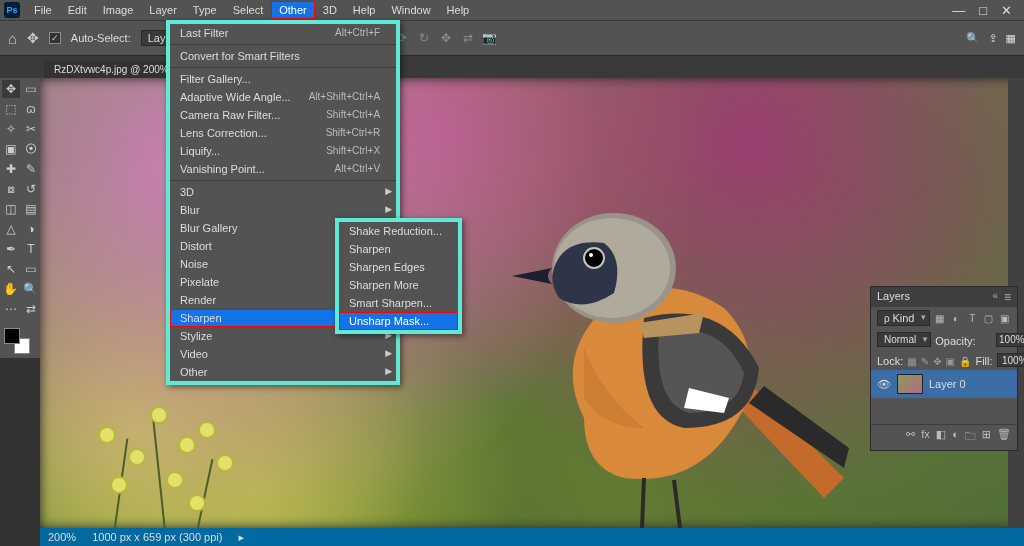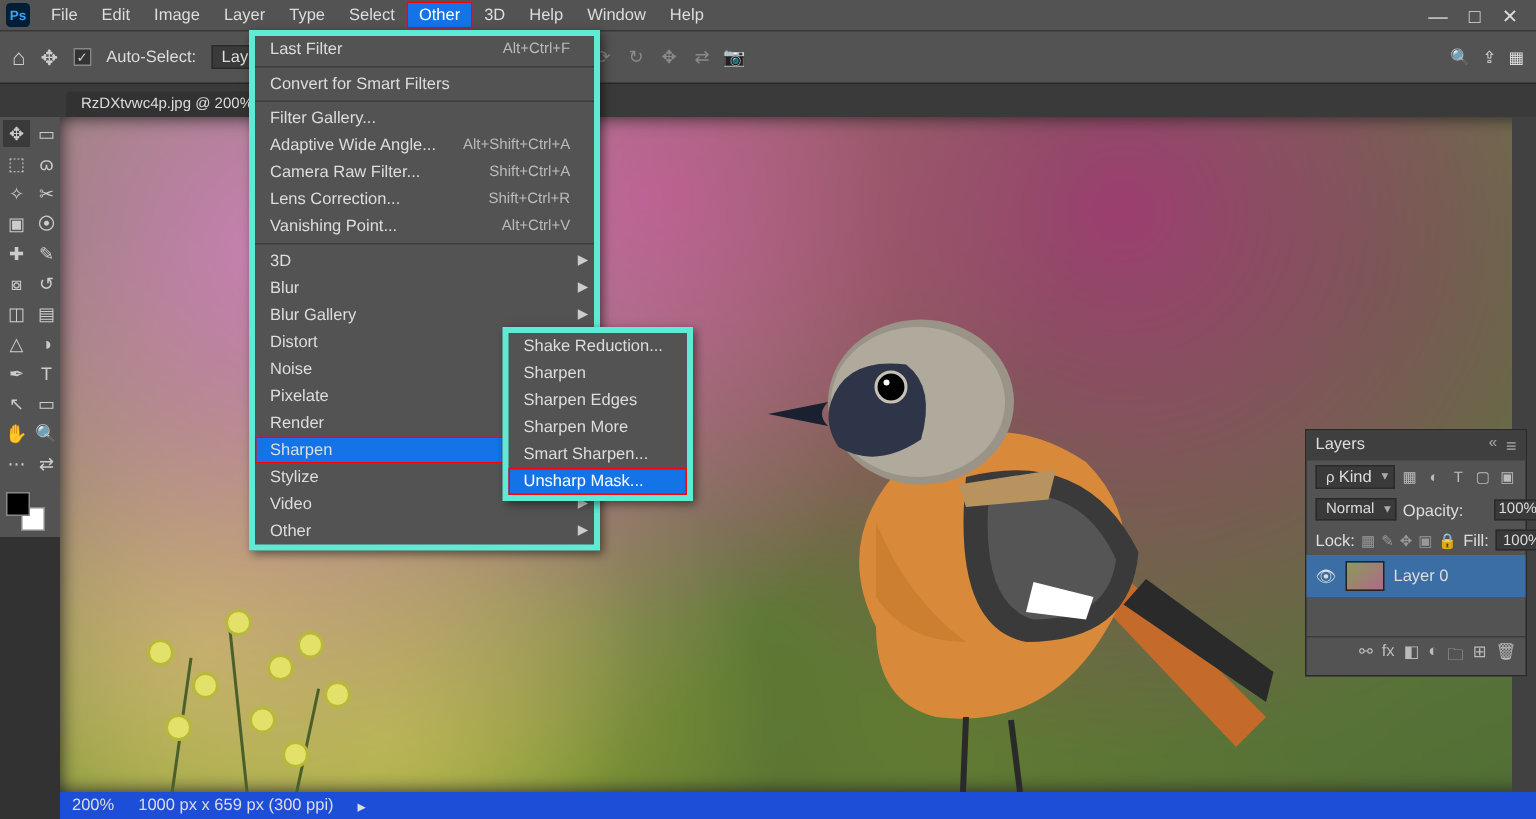--- a/index.html
+++ b/index.html
@@ -84,21 +84,21 @@
 .lp-row.blend .op input { width: 32px; height: 14px; background: #3a3a3a; border: 1px solid #2a2a2a; color: #ddd; font-size: 10px; text-align: right; padding-right: 2px; }
 .lp-lock { padding: 3px 6px; display: flex; align-items: flex-end; gap: 4px; font-size: 10px; }
 .lp-lock .ic { color: #999; font-size: 10px; }
 .lp-layer { display: flex; align-items: center; gap: 6px; padding: 4px 6px; background: #3a6ea5; }
 .lp-layer .eye { color: #ddd; font-size: 11px; }
 .lp-layer .thumb { width: 26px; height: 20px; background: linear-gradient(135deg,#8a9a5a,#b06a8a); border: 1px solid #222; }
 .lp-foot { display: flex; justify-content: flex-end; gap: 6px; padding: 3px 6px; border-top: 1px solid #3c3c3c; }
 .lp-foot span { color: #bbb; font-size: 11px; }
 
 
-.status { position: absolute; left: 40px; right: 0; bottom: 0; height: 18px; background: #1d4ed8; display: flex; align-items: center; padding: 0 8px; gap: 16px; font-size: 10px; color: #ccc; }
+.status { position: absolute; left: 40px; right: 0; bottom: 0; height: 18px; background: #0369a1; display: flex; align-items: center; padding: 0 8px; gap: 16px; font-size: 10px; color: #ccc; }
 
 
 .rail { position: absolute; right: 0; top: 78px; width: 16px; bottom: 18px; background: #414141; }
 </style>
 </head>
 <body>
 
 <div class="menubar">
   <div class="ps-logo">Ps</div>
   <div id="menuitems" style="display: flex;">
@@ -257,20 +257,24 @@
     </div>
     <div class="dd-item">
       <span>Camera Raw Filter...</span>
       <span class="sc">Shift+Ctrl+A</span>
     </div>
     <div class="dd-item">
       <span>Lens Correction...</span>
       <span class="sc">Shift+Ctrl+R</span>
     </div>
     <div class="dd-item">
+      <span>Liquify...</span>
+      <span class="sc">Shift+Ctrl+X</span>
+    </div>
+    <div class="dd-item">
       <span>Vanishing Point...</span>
       <span class="sc">Alt+Ctrl+V</span>
     </div>
     <div class="dd-sep"></div>
     <div class="dd-item">
       <span>3D</span>
       <span class="arrow">▶</span>
     </div>
     <div class="dd-item">
       <span>Blur</span>

